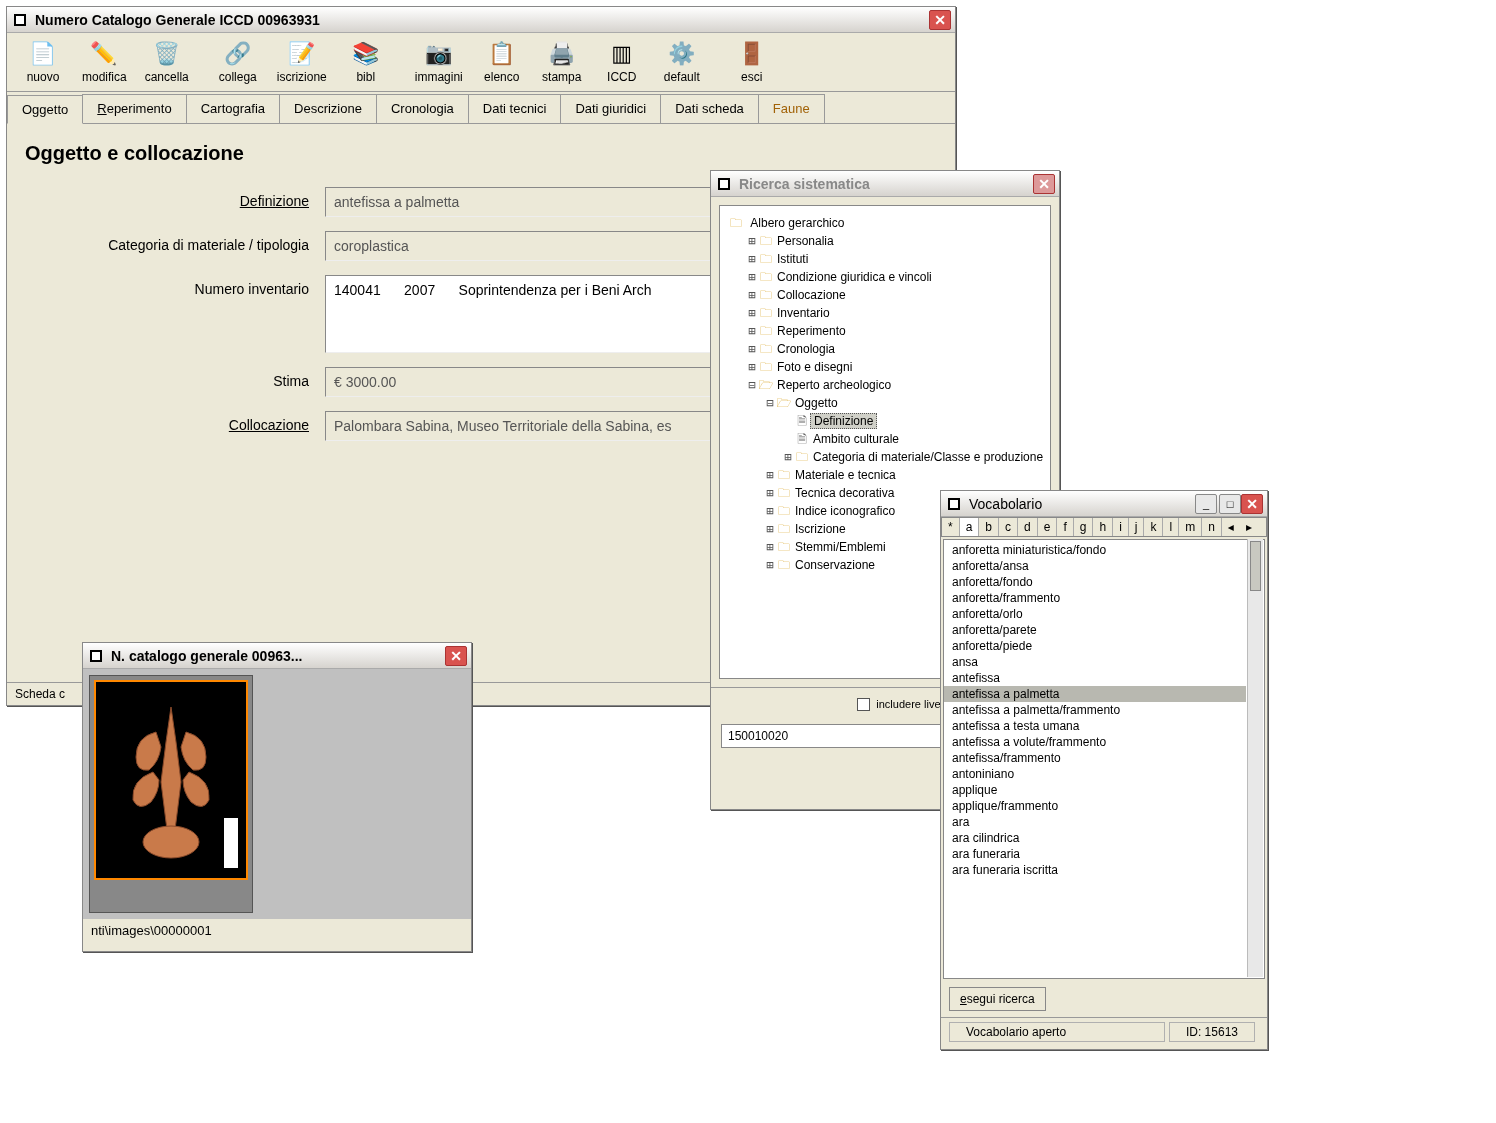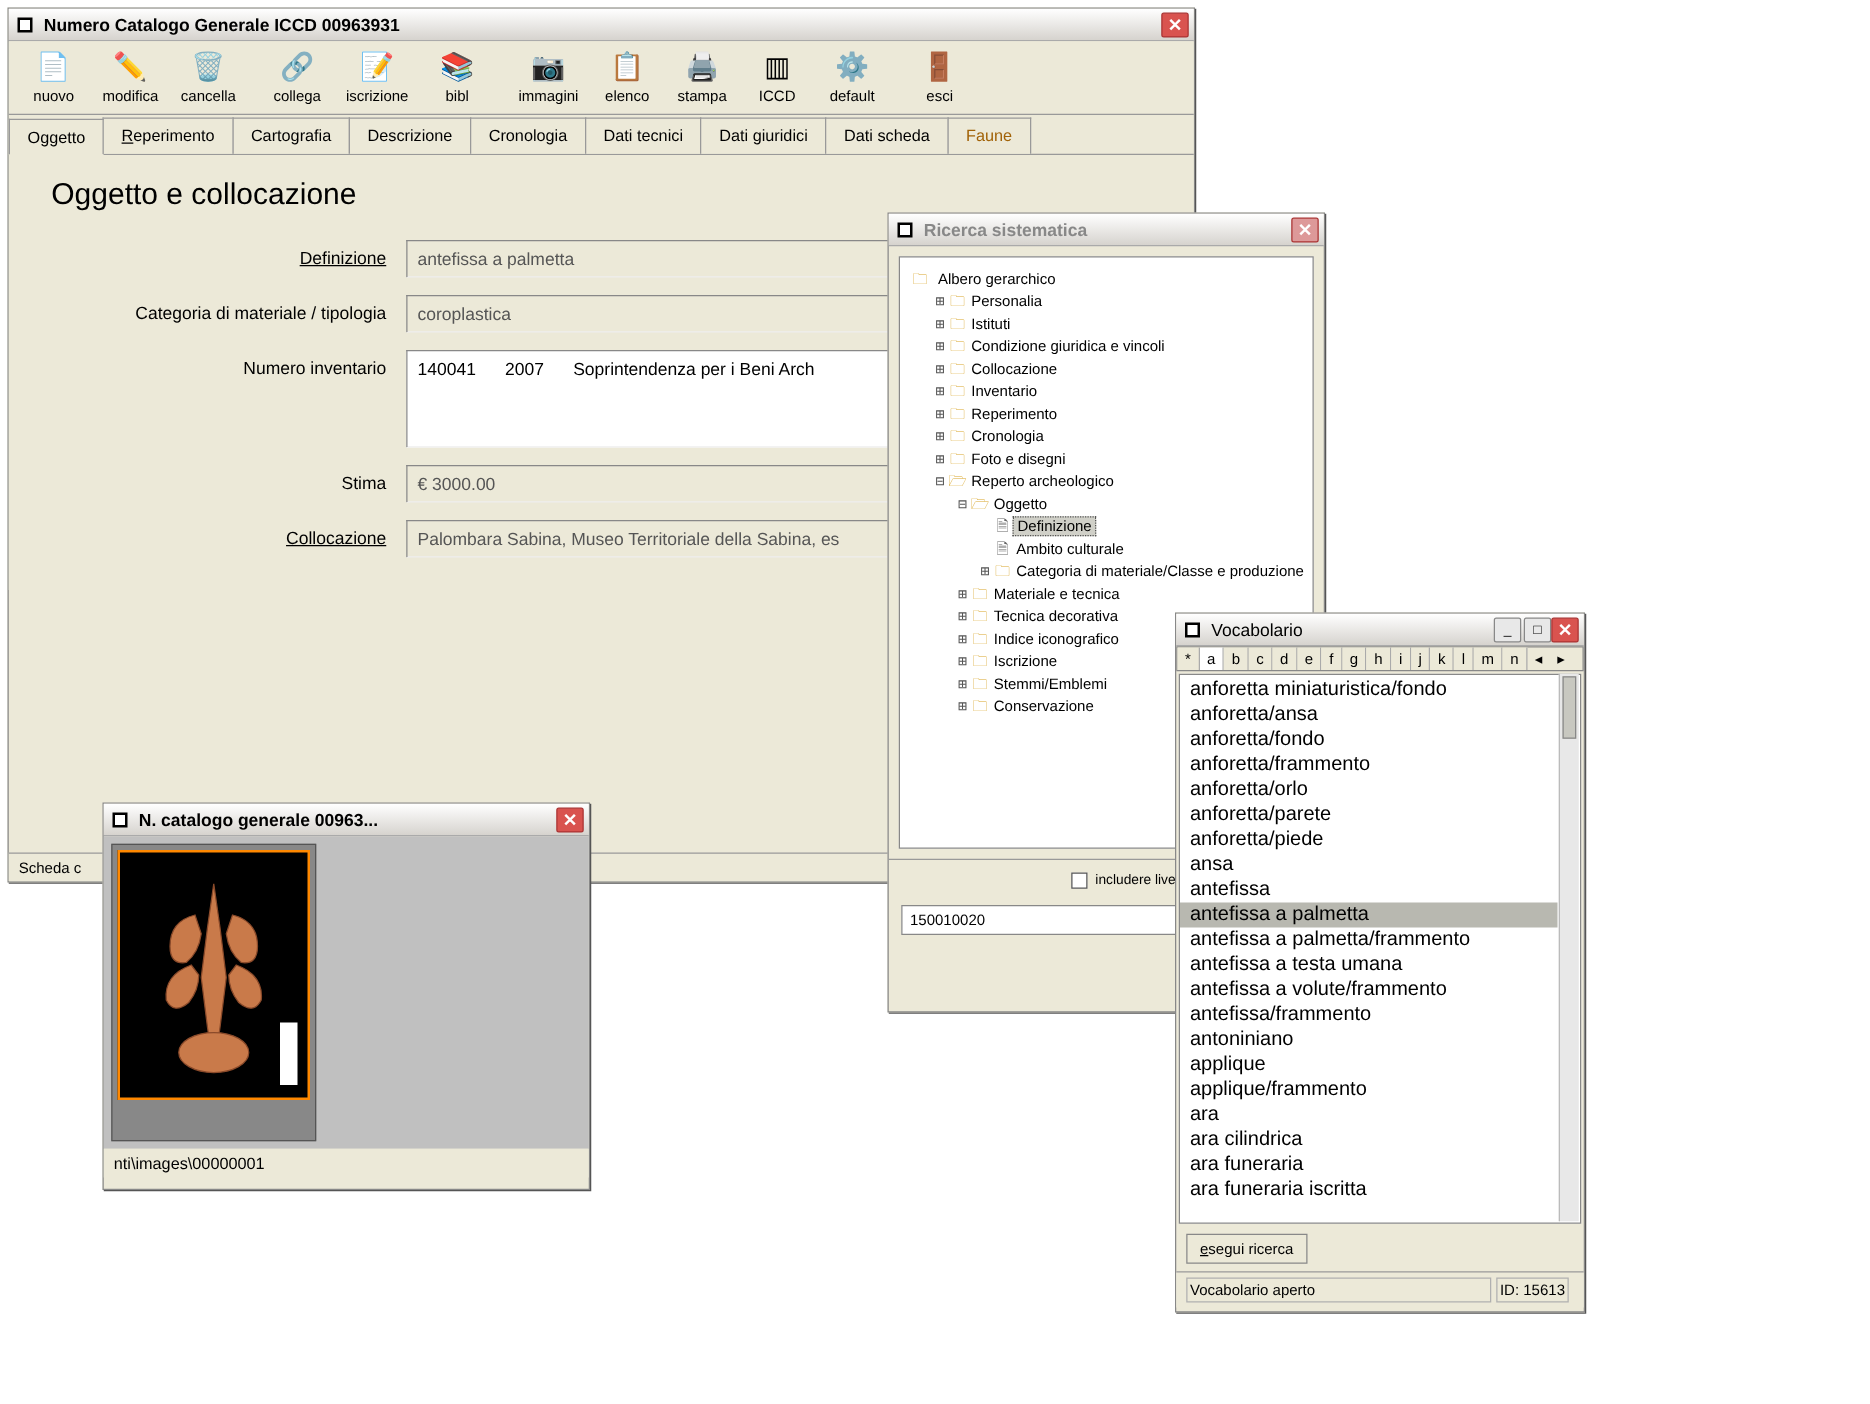--- a/index.html
+++ b/index.html
@@ -81,61 +81,61 @@
     font-size: 13px;
   }
   .tab.active { background: #ece9d8; position: relative; top:1px; border-bottom: 1px solid #ece9d8;}
   .tab.disabled { color: #a16207; }
   .tab u { text-decoration: underline; }
   .content-area {
     padding: 12px 18px;
     background: #ece9d8;
   }
   .section-title {
-    font-size: 24px;
-    font-weight: normal;
-    margin: 6px 0 22px 16px;
+    font-size: 20px;
+    font-weight: bold;
+    margin: 6px 0 22px 0;
   }
   .form-row { display: flex; margin-bottom: 14px; align-items: flex-start;}
   .form-label { width: 300px; text-align: right; padding-right: 16px; font-size: 14px; padding-top:6px;}
   .form-label.underline { text-decoration: underline; }
   .form-field {
     flex: 1;
     background: #fff;
     border-top: 1px solid #888;
     border-left: 1px solid #888;
     border-right: 1px solid #eee;
     border-bottom: 1px solid #eee;
     padding: 6px 8px;
     font-size: 14px;
     min-height: 28px;
     max-width: 400px;
   }
   .form-field.disabled { background: #ece9d8; color:#555;}
   .form-field.tall { min-height: 78px; }
   .statusbar { border-top: 1px solid #999; padding: 4px 8px; font-size:12px; background:#ece9d8; display:flex;}
-  .statusbar .cell { border: 1px solid #b0b0b0; padding:2px 2px; margin-right:4px; background:#ece9d8;}
+  .statusbar .cell { border: 1px solid #b0b0b0; padding:2px 16px; margin-right:4px; background:#ece9d8;}
 
   
   .tree { padding: 8px; background:#fff; border:1px solid #888; overflow:auto; font-size:12px; line-height:18px;}
   .tree-node { white-space: nowrap; }
   .tree-toggle { display:inline-block; width:12px; text-align:center; color:#555; cursor:pointer; font-family:monospace;}
   .tree-icon { display:inline-block; width:16px; text-align:center;}
   .folder-icon { color:#d9a830;}
   .doc-icon { color:#666;}
   .tree-label { padding: 0 3px; cursor:pointer;}
   .tree-label.selected { background:#d0d0c8; border:1px dotted #555;}
   .tree-children { padding-left: 18px; }
 
   
   .alpha-bar { display:flex; border:1px solid #888; background:#ece9d8; }
   .alpha-tab { padding:2px 6px; border-right:1px solid #aaa; background:#ece9d8; cursor:pointer; font-size:12px;}
   .alpha-tab.active { background:#fff; }
   .alpha-arrow { padding:2px 6px; cursor:pointer;}
-  .vocab-list { background:#fff; border:1px solid #888; flex:1; overflow:auto; font-size:16px; padding:2px 0;}
+  .vocab-list { background:#fff; border:1px solid #888; flex:1; overflow:auto; font-size:12px; padding:2px 0;}
   .vocab-item { padding:1px 8px; cursor:pointer;}
   .vocab-item.selected { background:#b8b8b0; }
   .btn {
     border: 1px solid #888;
     background: #ece9d8;
     padding: 4px 10px;
     cursor: pointer;
     font-size:12px;
   }
   .btn u { text-decoration: underline;}

